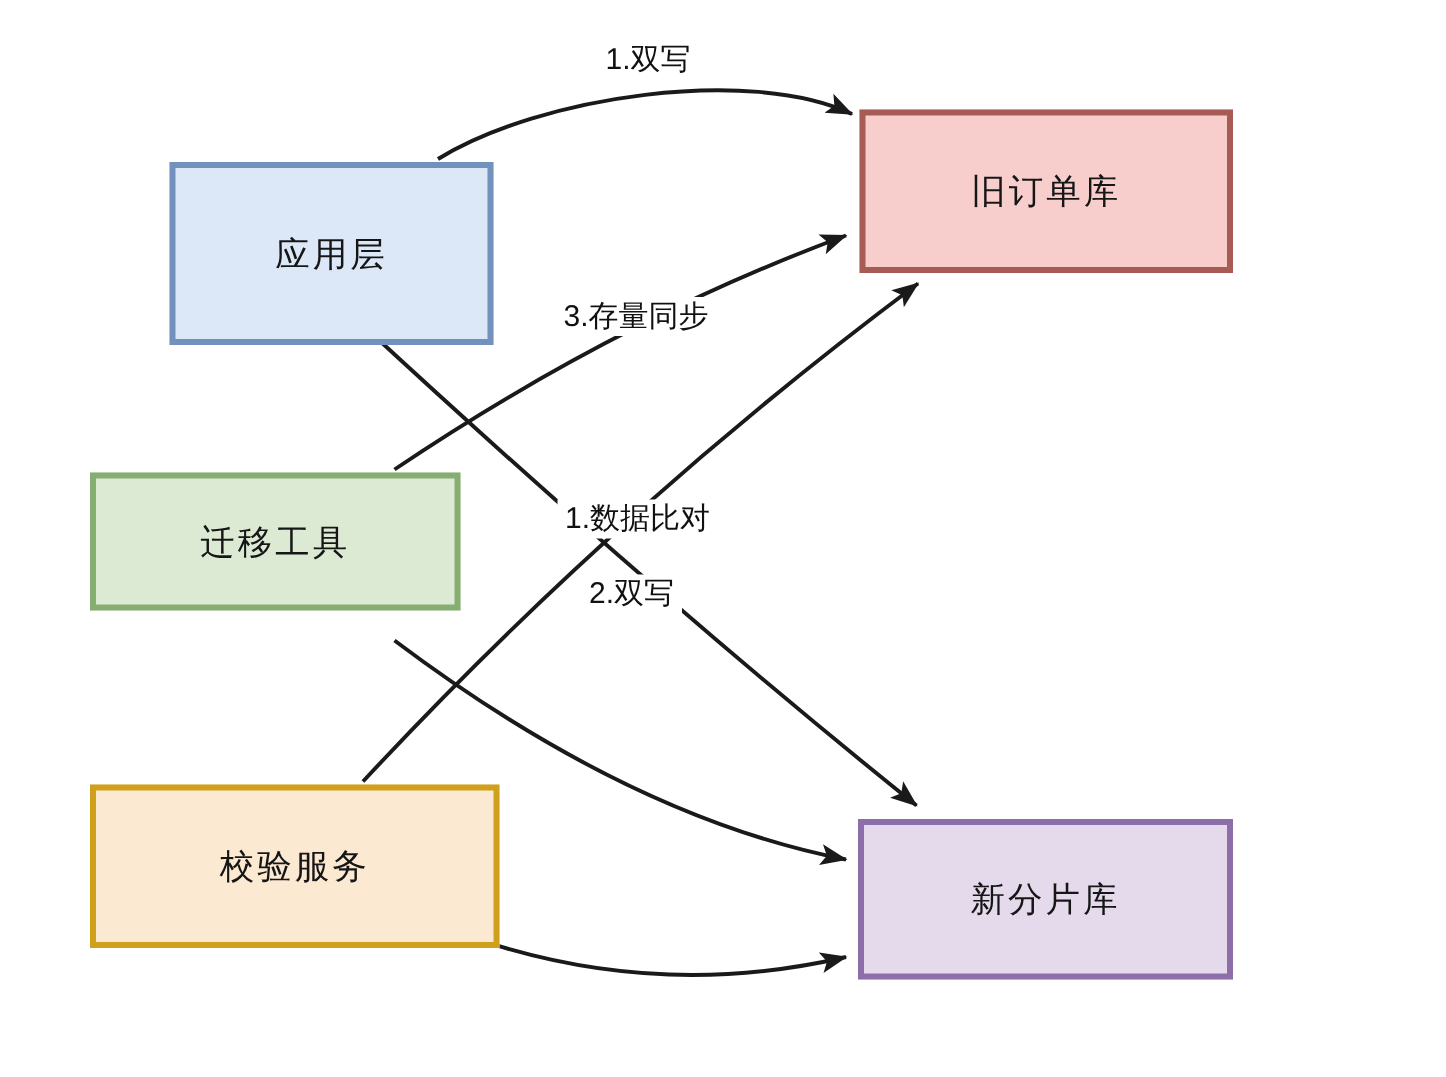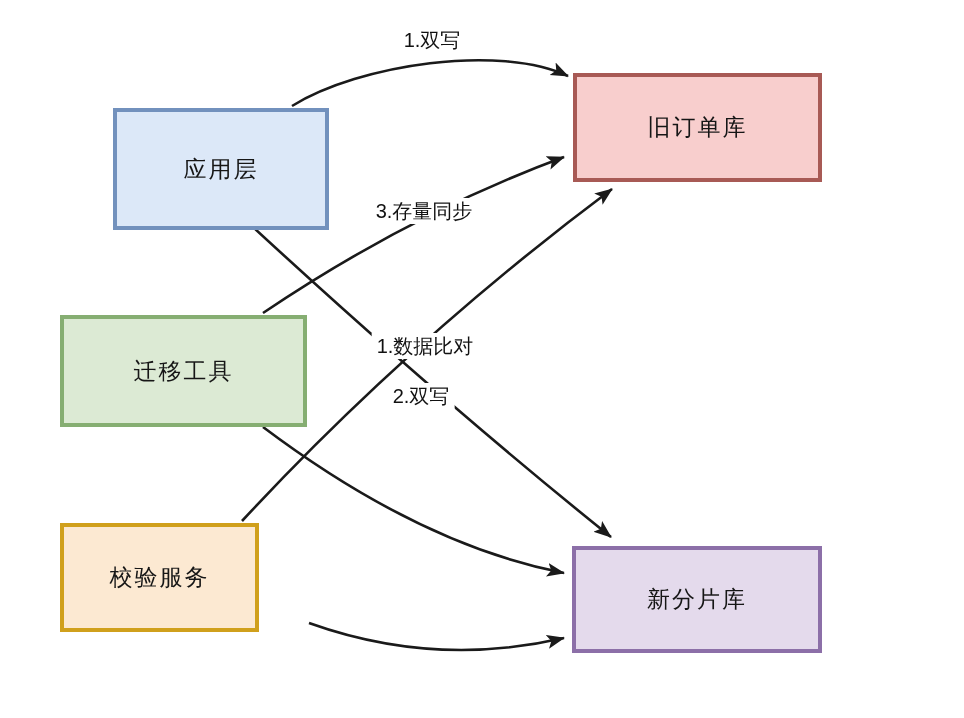--- a/index.html
+++ b/index.html
@@ -52,22 +52,22 @@
     </defs>
   <path d="M 292,106 C 360,64 500,44 568,76" class="edge" stroke="#1a1a1a" marker-end="url(#arrow)"></path>
       <path d="M 263,313 Q 410,214 564,157" class="edge" stroke="#1a1a1a" marker-end="url(#arrow)"></path>
       <path d="M 241,216 Q 440,400 611,537" class="edge" stroke="#1a1a1a" marker-end="url(#arrow)"></path>
       <path d="M 242,521 Q 410,340 612,189" class="edge" stroke="#1a1a1a" marker-end="url(#arrow)"></path>
       <path d="M 263,427 Q 420,545 564,573" class="edge" stroke="#1a1a1a" marker-end="url(#arrow)"></path>
       <path d="M 309,623 Q 435,668 564,638" class="edge" stroke="#1a1a1a" marker-end="url(#arrow)"></path>
     </svg>
   <div id="node-layer">
       <div class="node" style="left: 77px; top: 108px; width: 216px; height: 122px; background: rgb(220, 232, 248); border-color: rgb(114, 145, 189); margin-left: 36px;">应用层</div>
-      <div class="node" style="left: 60px; top: 315px; width: 247px; height: 112px; background: rgb(220, 234, 212); border-color: rgb(134, 174, 114);">迁移工具</div>
-      <div class="node" style="left: 60px; top: 523px; width: 199px; height: 109px; background: rgb(252, 233, 210); border-color: rgb(208, 160, 28);">校验服务</div>
+      <div class="node" style="left: 60px; top: 315px; width: 247px; height: 92px; background: rgb(220, 234, 212); border-color: rgb(134, 174, 114);">迁移工具</div>
+      <div class="node" style="left: 60px; top: 523px; width: 273px; height: 109px; background: rgb(252, 233, 210); border-color: rgb(208, 160, 28);">校验服务</div>
       <div class="node" style="left: 573px; top: 73px; width: 249px; height: 109px; background: rgb(248, 206, 205); border-color: rgb(168, 90, 85);">旧订单库</div>
       <div class="node" style="left: 572px; top: 546px; width: 250px; height: 107px; background: rgb(228, 218, 236); border-color: rgb(140, 111, 168);">新分片库</div>
       <div class="edge-label" style="left: 432px; top: 40px;">1.双写</div>
       <div class="edge-label" style="left: 424px; top: 211px;">3.存量同步</div>
       <div class="edge-label" style="left: 425px; top: 346px;">1.数据比对</div>
       <div class="edge-label" style="left: 421px; top: 396px;">2.双写</div>
     </div>
 </div>
 
 </body></html>

